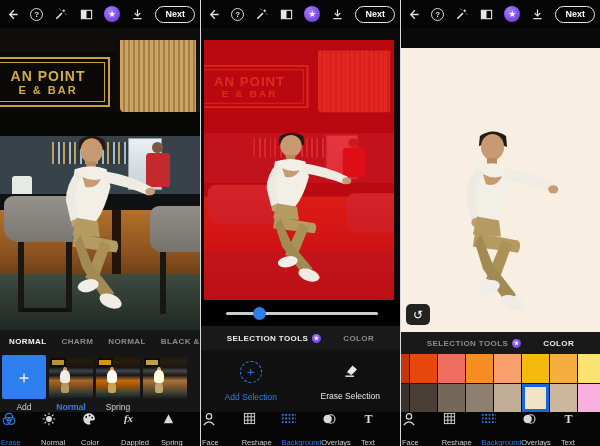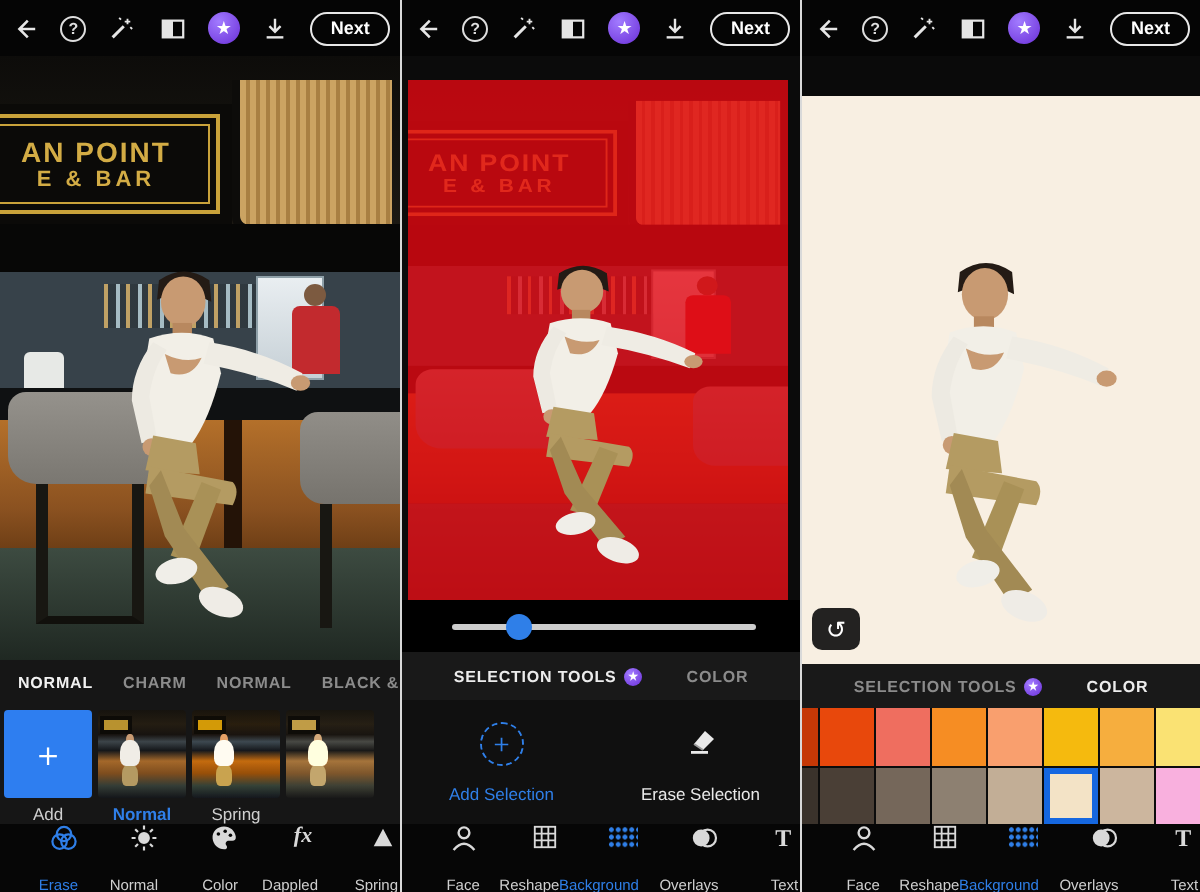--- a/index.html
+++ b/index.html
@@ -79,21 +79,21 @@
                   box-shadow:0 -6px 0 -3px #c89a72, 0 11px 0 -1px #b49a62; }
   .flt-spring { filter:saturate(1.4) brightness(1.06); }
   .flt-dappled { filter:brightness(1.18); }
   .flt-autu { filter:sepia(.4) saturate(1.15); }
   .tlabel { margin-top:3px; font-size:8.5px; color:#cfcfcf; }
   .tlabel.active { color:#2f7fe8; font-weight:bold; }
 
   
   .bottomnav { position:absolute; left:0; top:412px; width:100%; height:34px; background:#060606;
                display:flex; align-items:center; justify-content:space-around; z-index:15; }
-  .nav-item { display:flex; flex-direction:column; align-items:flex-end; gap:12px; color:#d9d9d9; width:38px; }
+  .nav-item { display:flex; flex-direction:column; align-items:flex-start; gap:12px; color:#d9d9d9; width:38px; }
   .nav-item .nlab { font-size:7.5px; color:#cfcfcf; }
   .nav-item.active { color:#2f7fe8; }
   .nav-item.active .nlab { color:#2f7fe8; }
   .nico { width:15px; height:14px; display:flex; align-items:center; justify-content:center; }
   .fx-ic { font-style:italic; font-size:11px; font-weight:bold; font-family:"Liberation Serif",serif; line-height:1; }
   .t-ic { font-size:12px; font-weight:bold; font-family:"Liberation Serif",serif; line-height:1; }
   .dots-ic { width:17px; height:11px; background:radial-gradient(currentColor 1px, transparent 1.3px);
              background-size:3.4px 3.7px; }
 
   

